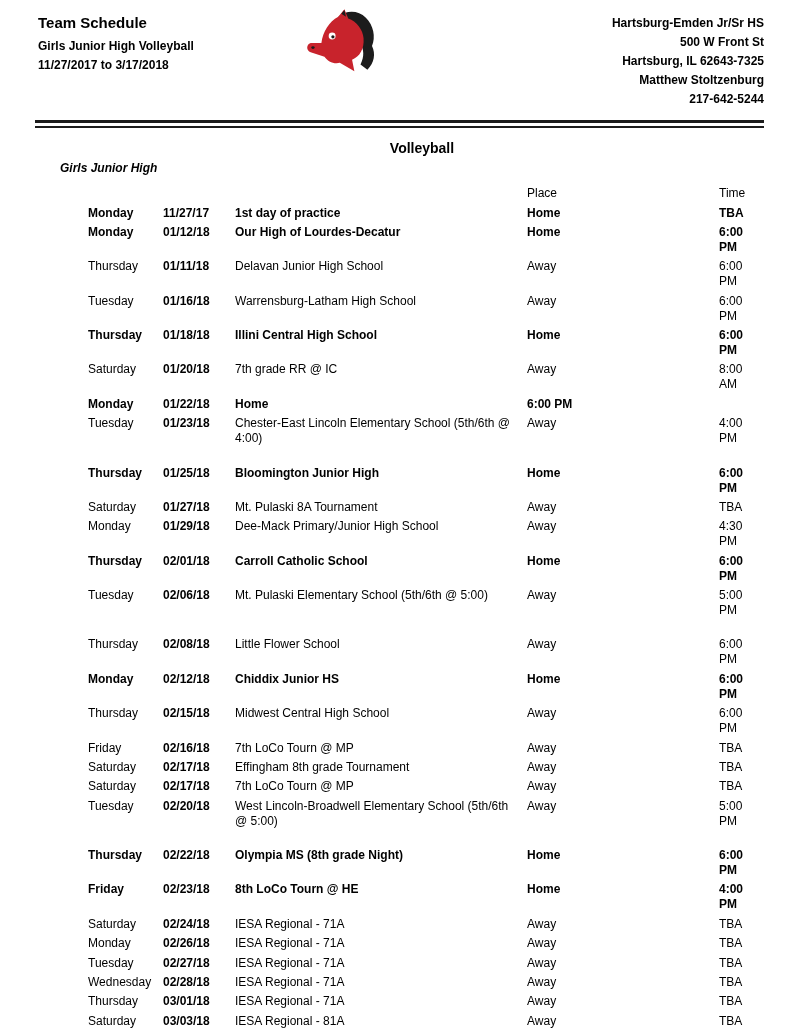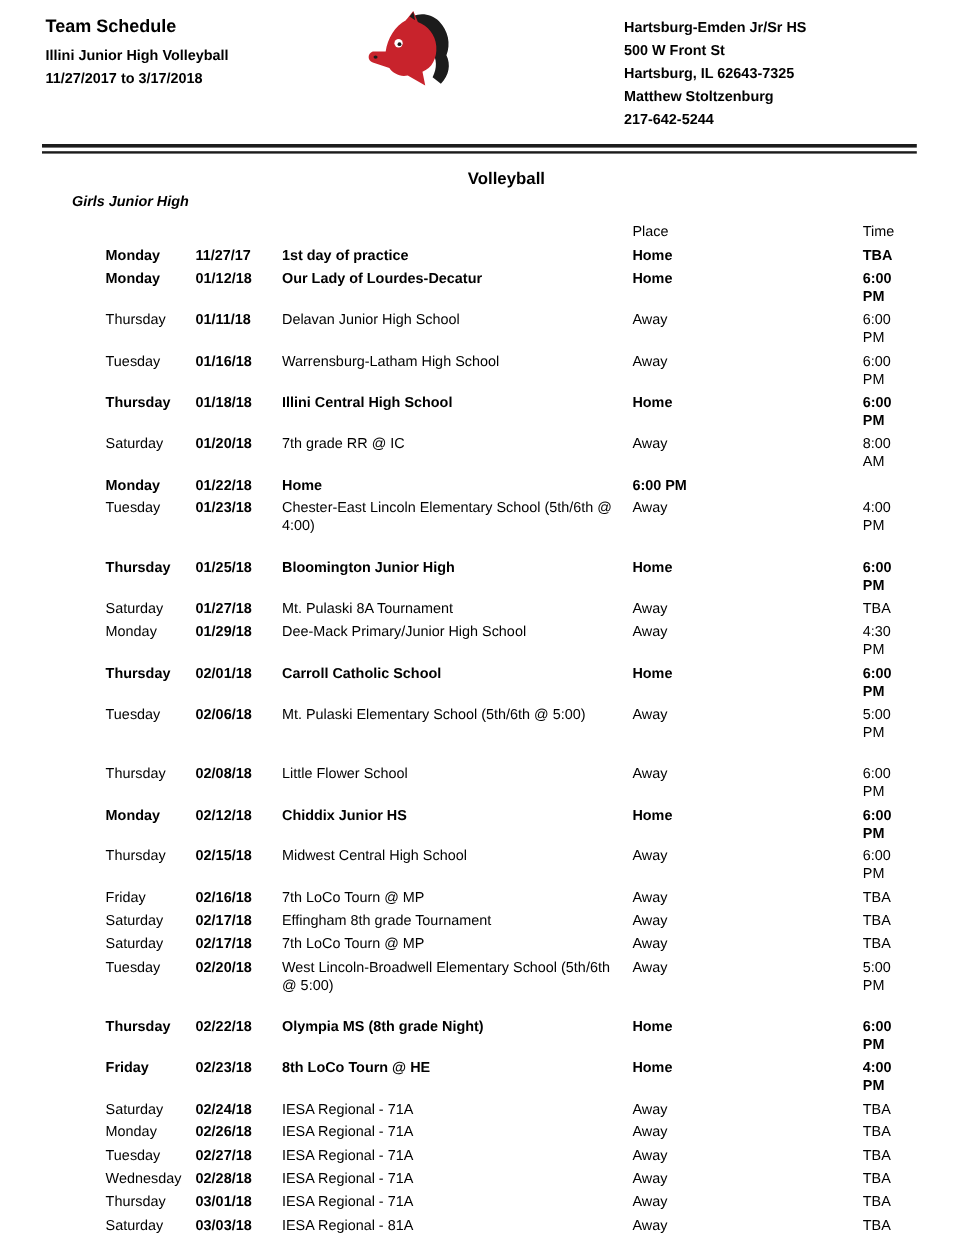--- a/index.html
+++ b/index.html
@@ -17,21 +17,21 @@
   .doc-header {
     position: relative;
     display: flex;
     justify-content: space-between;
     padding: 14px 36px 0 38px;
     height: 112px;
   }
   .hdr-left { width: 230px; }
   .hdr-title { font-size: 15px; font-weight: 700; margin-bottom: 6px; }
   .hdr-line  { font-size: 12px; font-weight: 700; line-height: 19px; }
-  .hdr-right { width: 244px; }
+  .hdr-right { width: 244px; text-align: right; }
   .hdr-right .hdr-line { line-height: 19px; }
   .logo-wrap {
     position: absolute;
     left: 303px; top: 6px;
     width: 92px; height: 80px;
   }
 
   
   .double-rule {
     margin: 8px 36px 0 35px;
@@ -74,21 +74,21 @@
   }
 </style>
 </head>
 <body>
 
 <div class="page">
 
   <div class="doc-header">
     <div class="hdr-left">
       <div class="hdr-title">Team Schedule</div>
-      <div class="hdr-line">Illini Junior High Volleyball</div>
+      <div class="hdr-line">Girls Junior High Volleyball</div>
       <div class="hdr-line">11/27/2017 to 3/17/2018</div>
     </div>
 
     <div class="logo-wrap">
       <svg viewBox="0 0 120 100" width="92" height="80" aria-hidden="true">
 
         <path d="M46,12 C56,3 72,3 82,13 C92,23 95,38 90,50 C95,60 93,72 84,81 L75,74
                  C80,64 80,54 74,46 C78,34 72,22 59,16 Z" fill="#1c1c1c"></path>
 
         <path d="M46,12 L54,2 L59,14 C70,18 78,28 79,40 C80,54 74,64 64,68 L67,83
@@ -133,21 +133,21 @@
     <div class="cell c-day">Monday</div>
     <div class="cell c-date">11/27/17</div>
     <div class="cell c-event">1st day of practice</div>
     <div class="cell c-place">Home</div>
     <div class="cell c-time">TBA</div>
   </div>
 
   <div class="srow bold">
     <div class="cell c-day">Monday</div>
     <div class="cell c-date">01/12/18</div>
-    <div class="cell c-event">Our Lady of Lourdes-Decatur</div>
+    <div class="cell c-event">Our High of Lourdes-Decatur</div>
     <div class="cell c-place">Home</div>
     <div class="cell c-time">6:00 PM</div>
   </div>
 
   <div class="srow">
     <div class="cell c-day">Thursday</div>
     <div class="cell c-date">01/11/18</div>
     <div class="cell c-event">Delavan Junior High School</div>
     <div class="cell c-place">Away</div>
     <div class="cell c-time">6:00 PM</div>

